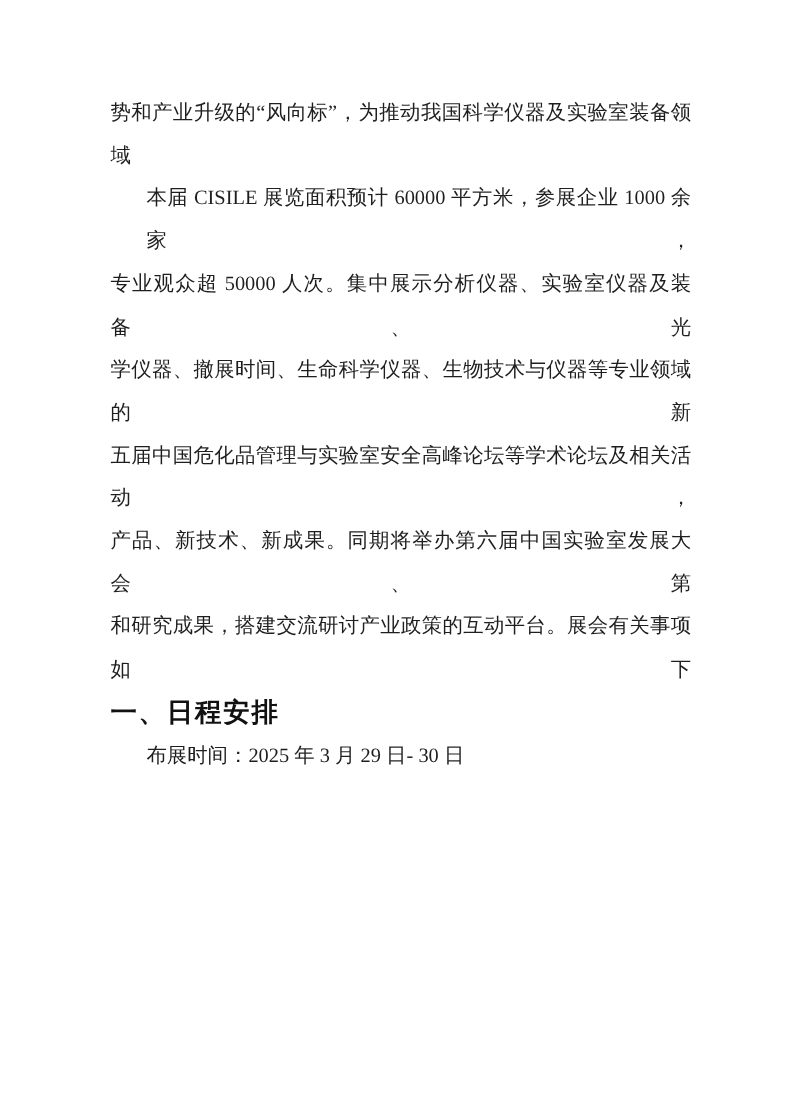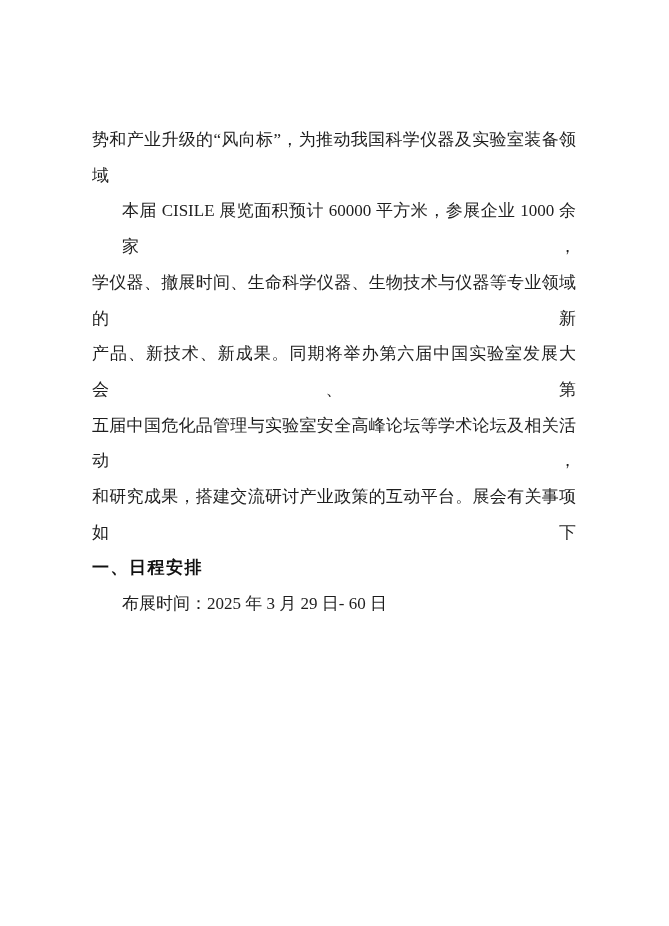--- a/index.html
+++ b/index.html
@@ -12,21 +12,20 @@
     width: 669px;
     height: 926px;
     background: #ffffff;
     overflow: hidden;
   }
   .textblock {
     position: absolute;
     left: 92px;
     top: 76px;
     width: 484px;
-    margin-top: 46px;
   }
   .line {
     box-sizing: border-box;
     width: 484px;
     font-family: "Liberation Serif", "DejaVu Serif", serif;
     font-size: 17px;
     line-height: 35.7px;
     color: #1e1e1e;
     white-space: nowrap;
   }
@@ -34,37 +33,38 @@
   .just {
     white-space: normal;
     text-align: justify;
     text-align-last: justify;
     text-justify: inter-character;
   }
   .ind { padding-left: 30px; }
   .heading {
     font-family: "Liberation Sans", "DejaVu Sans", sans-serif;
     font-weight: 700;
-    font-size: 17px;
+    font-size: 22px;
     letter-spacing: 1.5px;
     color: #111111;
   }
 </style>
 </head>
 <body>
 
 <div class="page">
   <div class="textblock">
 
     <div class="line just">势和产业升级的“风向标”，为推动我国科学仪器及实验室装备领域</div>
 
     <div class="line just ind">本届 CISILE 展览面积预计 60000 平方米，参展企业 1000 余家，</div>
+    <div class="line just">专业观众超 50000 人次。集中展示分析仪器、实验室仪器及装备、光</div>
     <div class="line just">学仪器、撤展时间、生命科学仪器、生物技术与仪器等专业领域的新</div>
+    <div class="line just">五届中国危化品管理与实验室安全高峰论坛等学术论坛及相关活动，</div>
     <div class="line just">产品、新技术、新成果。同期将举办第六届中国实验室发展大会、第</div>
-    <div class="line just">五届中国危化品管理与实验室安全高峰论坛等学术论坛及相关活动，</div>
     <div class="line just">和研究成果，搭建交流研讨产业政策的互动平台。展会有关事项如下</div>
 
 
     <div class="line heading">一、日程安排</div>
-    <div class="line ind">布展时间：2025 年 3 月 29 日- 60 日</div>
+    <div class="line ind">布展时间：2025 年 3 月 29 日- 30 日</div>
 
   </div>
 </div>
 
 </body></html>

